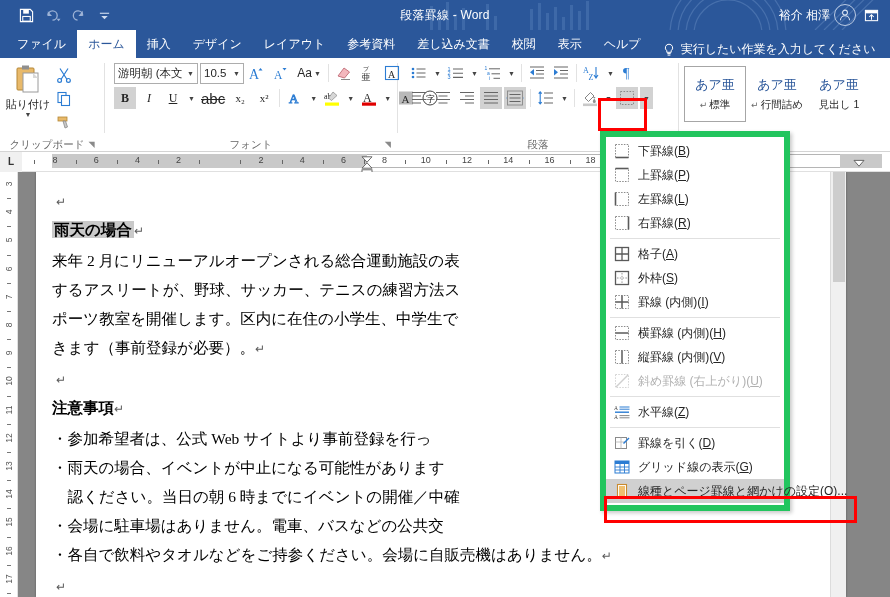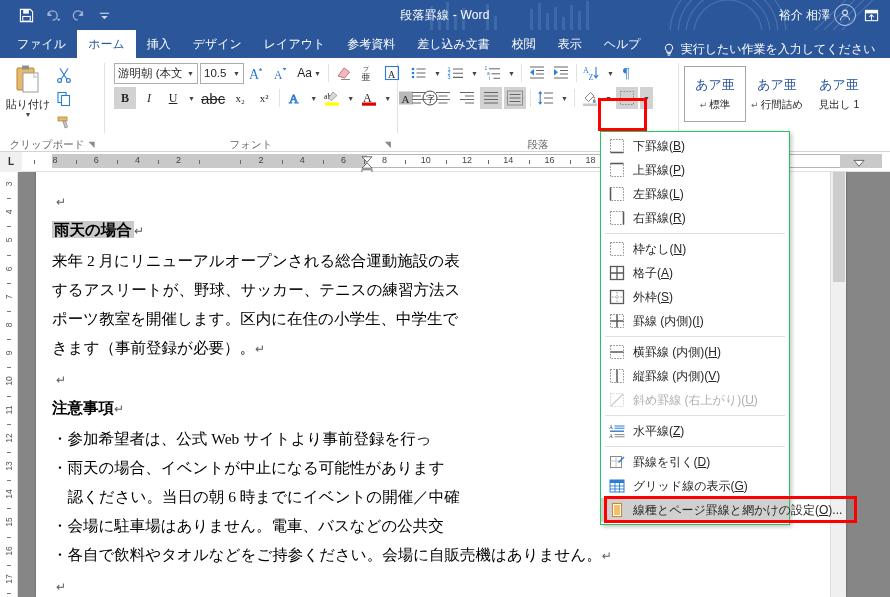--- a/index.html
+++ b/index.html
@@ -164,21 +164,21 @@
   
   .scroll-strip {
     position:absolute; right:0; top:0; width: 16px; height:425px; background:#f0f0f0;
     border-left:1px solid #dcdcdc;
   }
   .scroll-thumb { position:absolute; top: 0px; left:2px; width:12px; height:110px; background:#cdcdcd; }
 
   
   .menu {
     position:absolute; left: 600px; top: 131px; width: 190px;
-    background:#ffffff; border:1px solid #22c55e;
+    background:#ffffff; border:6px solid #22c55e;
     box-shadow: 2px 2px 4px rgba(0,0,0,.22);
     padding: 2px 0; z-index: 50;
   }
   .mi {
     height: 24px; display:flex; align-items:center; gap: 8px;
     padding: 0 6px 0 8px; font-size:12px; color:#262626; white-space:nowrap;
   }
   .mi.disabled { color:#b0b0b0; }
   .mi.sel { background:#d0d0d0; }
   .mi-ico { width:16px; height:16px; flex:none; position:relative; }
@@ -813,26 +813,20 @@
     <div class="mi">
       <span class="mi-ico"><svg width="16" height="16" viewBox="0 0 16 16">
           <rect x="1.5" y="1.5" width="13" height="13" fill="none" stroke="#8a8a8a" stroke-width="1" stroke-dasharray="1.5 1.3"></rect>
           <path d="M14.5 1.5 V14.5" stroke="#5a5a5a" stroke-width="1.6"></path>
         </svg></span>
       <span>右罫線(<span class="ul">R</span>)</span>
     </div>
     <div class="mi-sep"></div>
     <div class="mi">
       <span class="mi-ico"><svg width="16" height="16" viewBox="0 0 16 16">
-          <rect x="1.5" y="1.5" width="13" height="13" fill="none" stroke="#8a8a8a" stroke-width="1" stroke-dasharray="1.5 1.3"></rect>
-        </svg></span>
-      <span>枠なし(<span class="ul">N</span>)</span>
-    </div>
-    <div class="mi">
-      <span class="mi-ico"><svg width="16" height="16" viewBox="0 0 16 16">
           <rect x="1.5" y="1.5" width="13" height="13" fill="none" stroke="#5a5a5a" stroke-width="1.3"></rect>
           <path d="M8 1.5 V14.5 M1.5 8 H14.5" stroke="#5a5a5a" stroke-width="1.3"></path>
         </svg></span>
       <span>格子(<span class="ul">A</span>)</span>
     </div>
     <div class="mi">
       <span class="mi-ico"><svg width="16" height="16" viewBox="0 0 16 16">
           <rect x="1.5" y="1.5" width="13" height="13" fill="none" stroke="#5a5a5a" stroke-width="1.3"></rect>
           <rect x="1.5" y="1.5" width="13" height="13" fill="none" stroke="#8a8a8a" stroke-width="0"></rect>
           <path d="M8 3 V13" stroke="#8a8a8a" stroke-width=".9" stroke-dasharray="1.5 1.3"></path>

